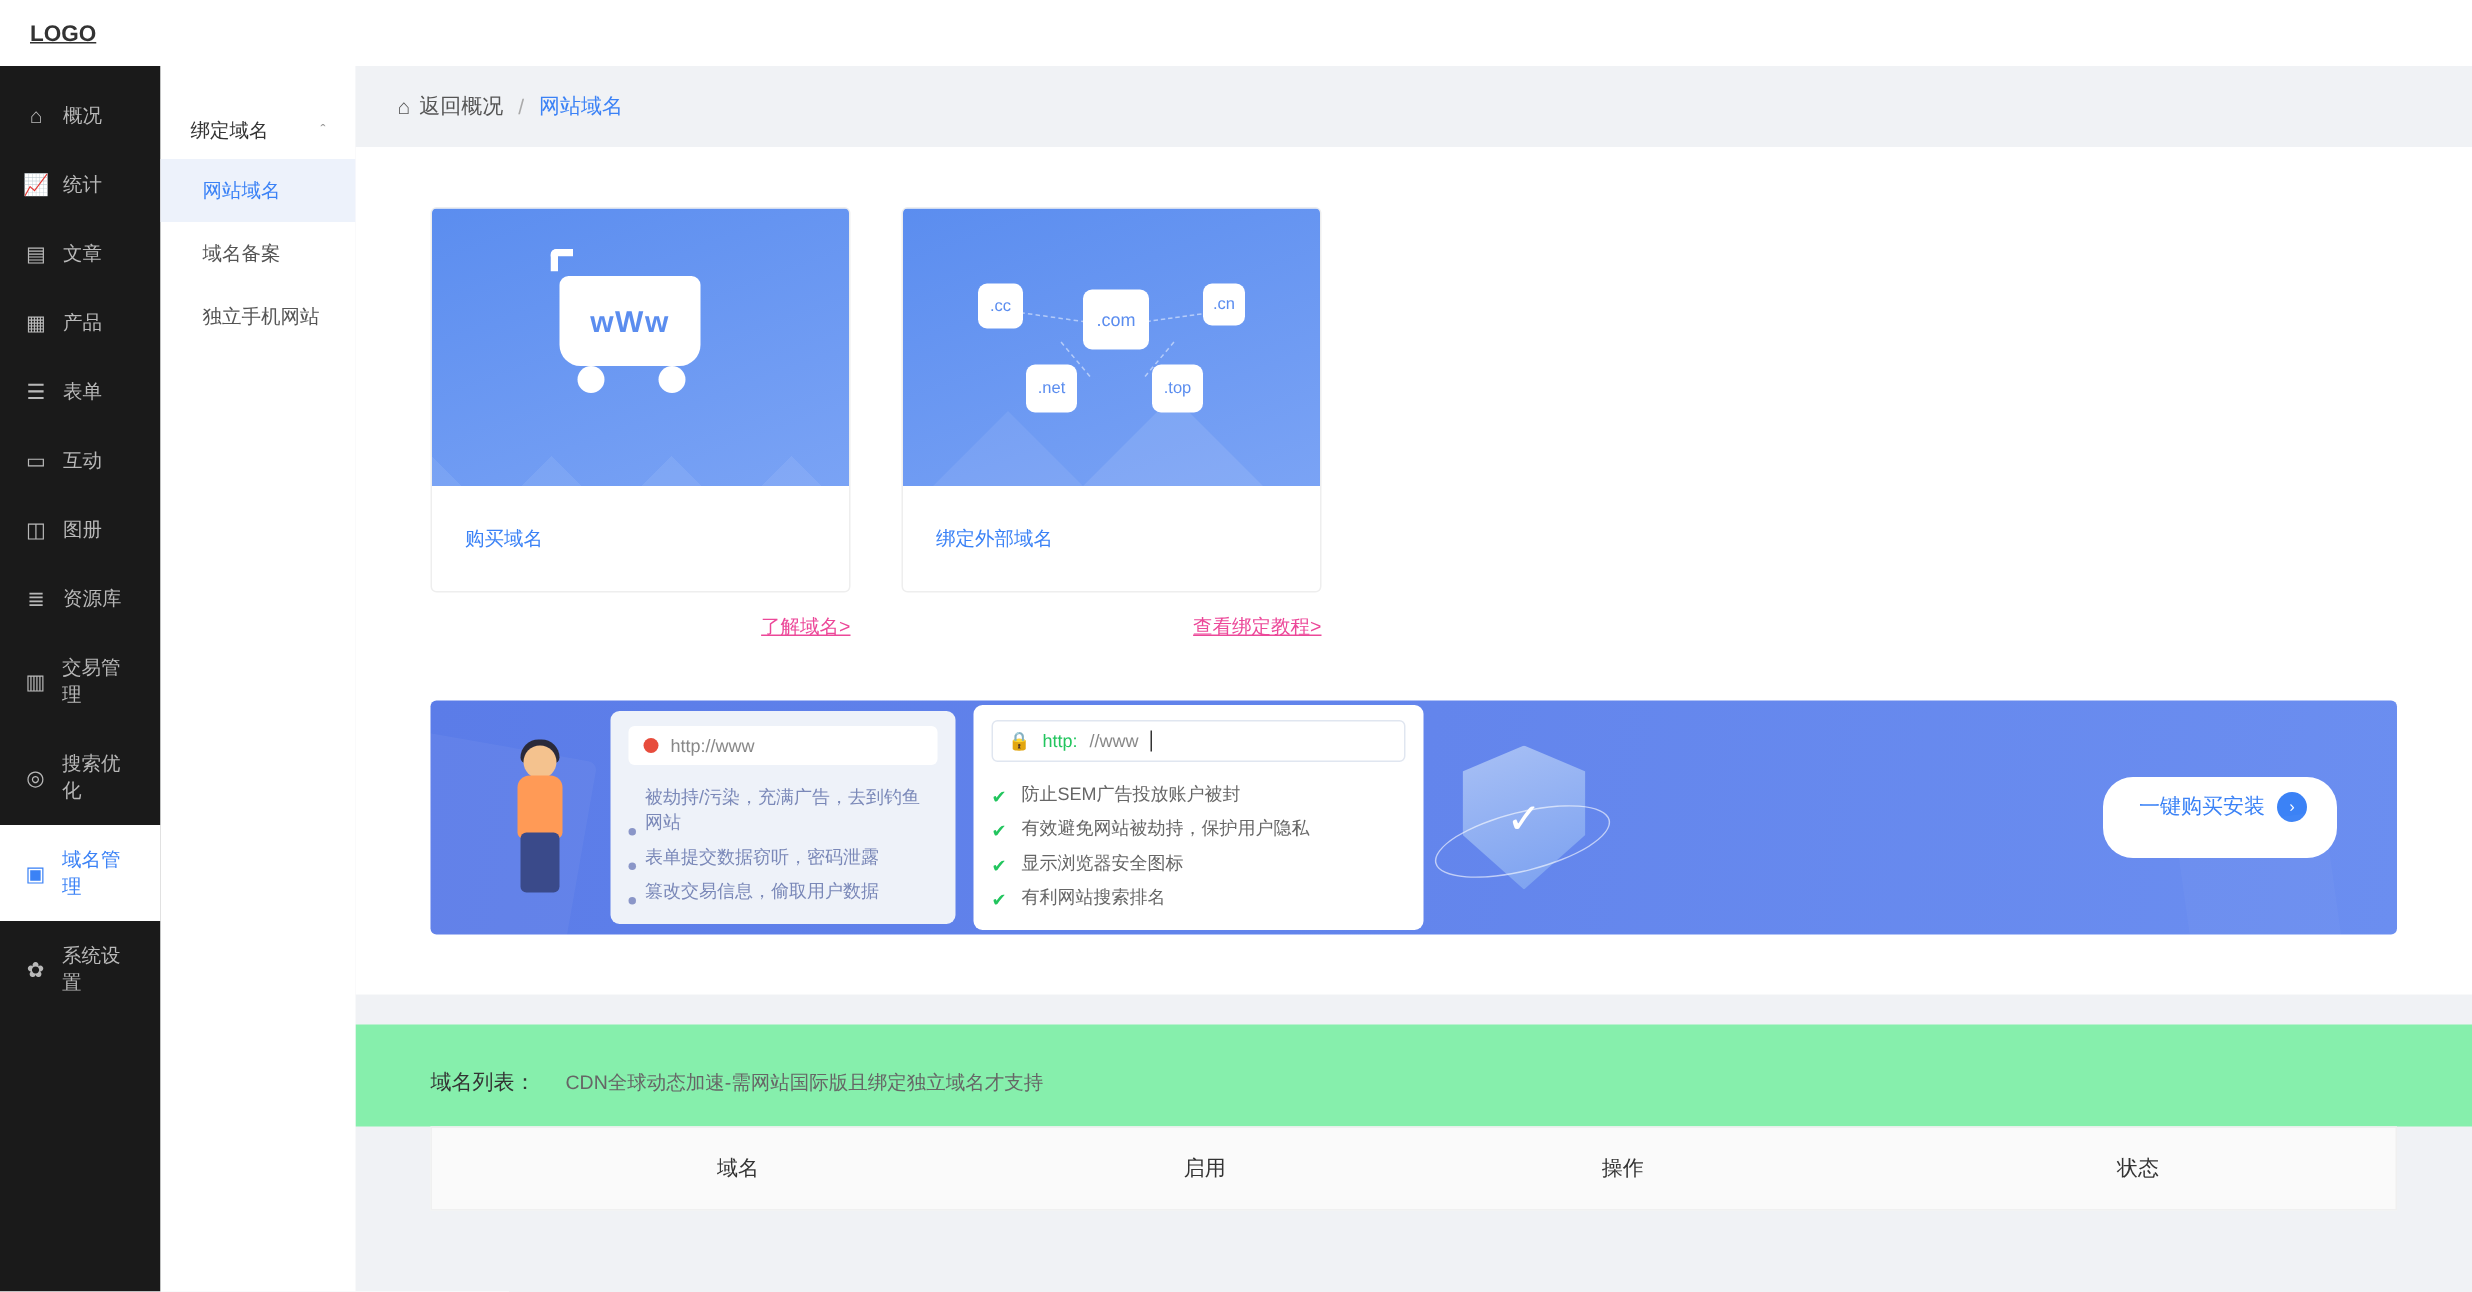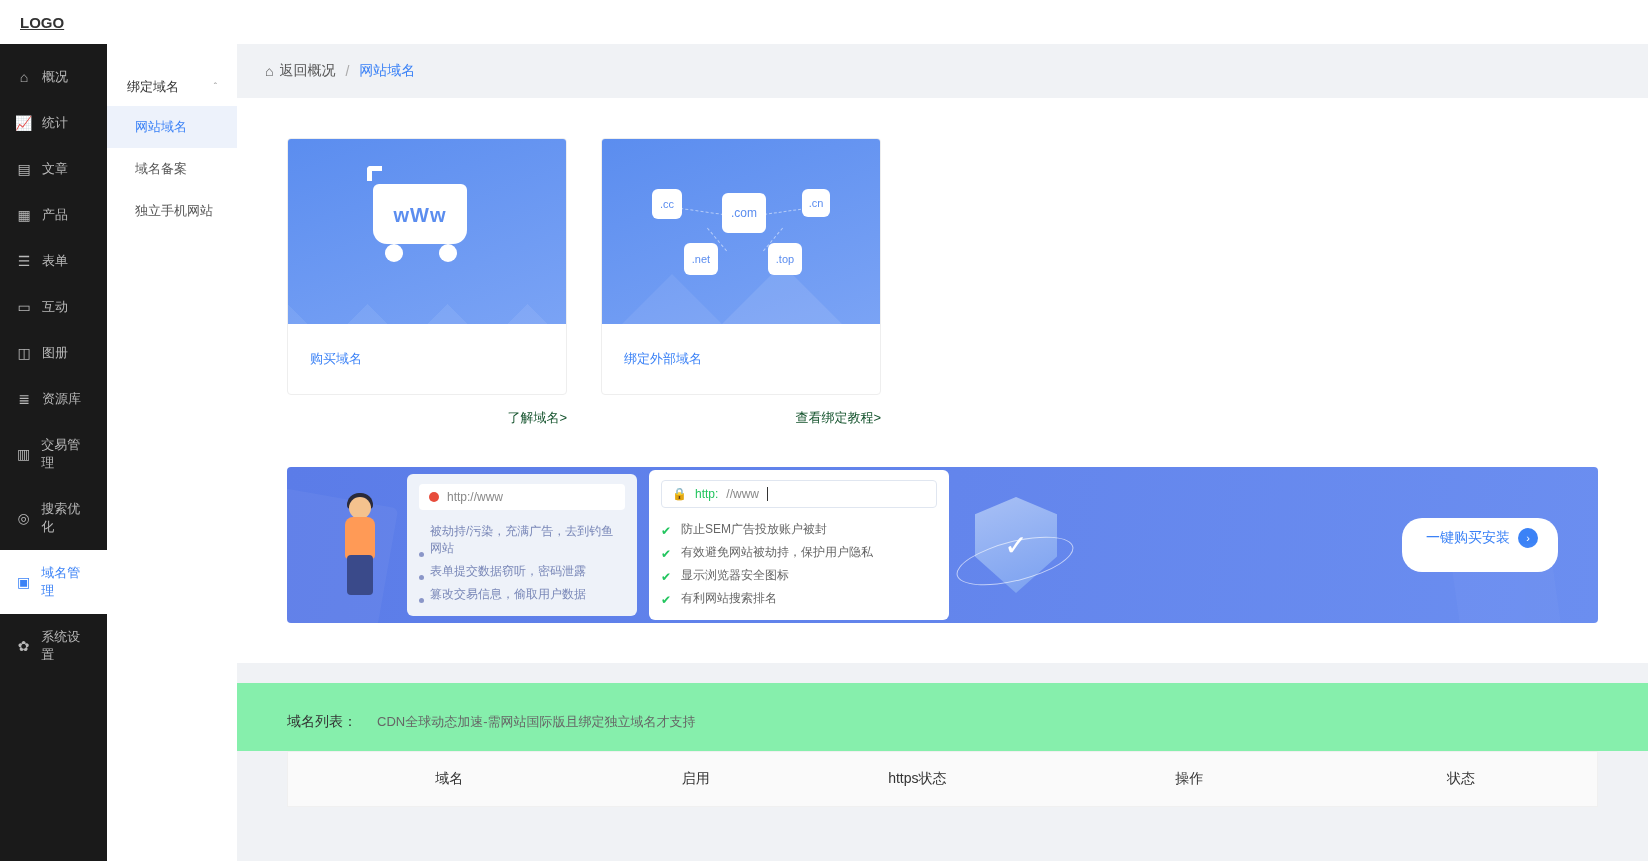--- a/index.html
+++ b/index.html
@@ -28,21 +28,21 @@
 .breadcrumb .current { color: #3b82f6; }
 
 .panel { background: #fff; margin: 0 0 20px 0; padding: 40px 50px; }
 
 .cards { display: flex; gap: 50px; }
 .card-col { display:flex; flex-direction:column; width:264px;}
 .card { width: 280px; border: 1px solid #eee; border-radius: 4px; overflow: hidden; cursor:pointer; }
 .card-img { height: 185px; background: linear-gradient(160deg,#5b8def 0%, #7aa3f5 100%); position: relative; overflow:hidden;}
 .card-body { padding: 26px 22px; font-size: 13px; color: #3b82f6; }
 .card-link { text-align: right; margin-top: 14px; width:280px;}
-.card-link a { color: #14532d; font-size: 13px; cursor:pointer;}
+.card-link a { color: #ec4899; font-size: 13px; text-decoration: underline; cursor:pointer;}
 
 
 .cart { position:absolute; top:45px; left:85px; width:100px; }
 .cart-body { width:94px; height:60px; background:#fff; border-radius:6px 6px 14px 14px; position:relative; }
 .cart-body::before{content:"";position:absolute;top:-18px;left:-6px;width:10px;height:10px;border:5px solid #fff;border-bottom:none;border-right:none;border-radius:4px 0 0 0;}
 .cart-text{position:absolute;top:20px;left:0;width:100%;text-align:center;color:#5b8def;font-weight:bold;font-size:20px;letter-spacing:1px;}
 .cart-wheels{position:absolute;bottom:-18px;left:12px;display:flex;gap:36px;}
 .wheel{width:18px;height:18px;background:#fff;border-radius:50%;}
 .mountains{position:absolute;bottom:0;left:0;width:100%;height:60px;background:
  linear-gradient(45deg, rgba(255,255,255,0.08) 25%, transparent 25%) 0 0/80px 80px,
@@ -298,20 +298,19 @@
 
     <div class="list-header">
       <span>域名列表：</span>
       <span class="note">CDN全球动态加速-需网站国际版且绑定独立域名才支持</span>
     </div>
 
     <div class="table">
       <div class="thead">
         <div class="th">域名</div>
         <div class="th">启用</div>
-        <div class="th">https状态</div>
         <div class="th">操作</div>
         <div class="th">状态</div>
       </div>
     </div>
 
   </div>
 </div>
 
 </body></html>

